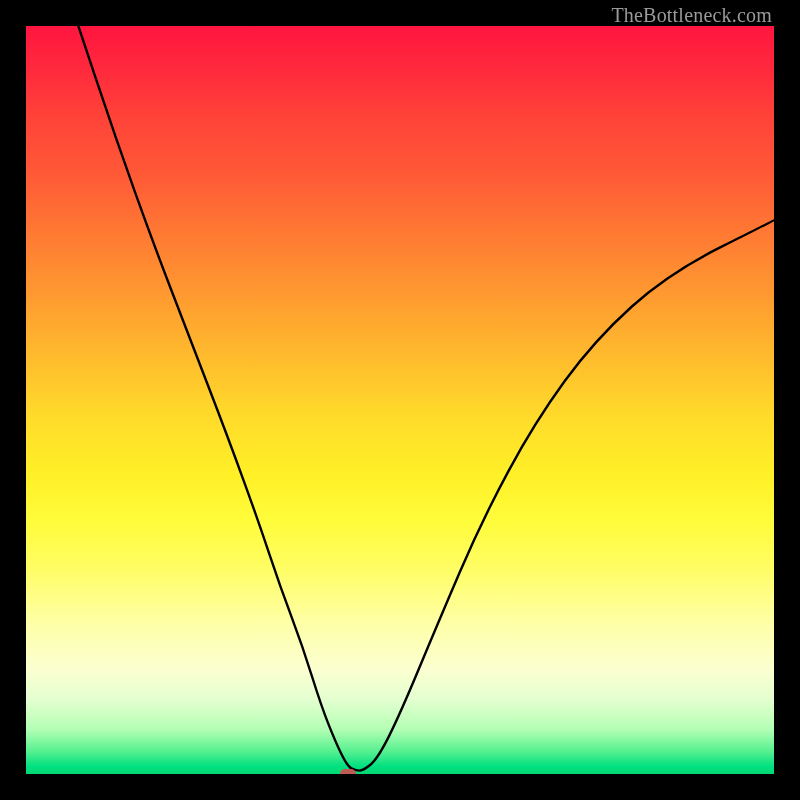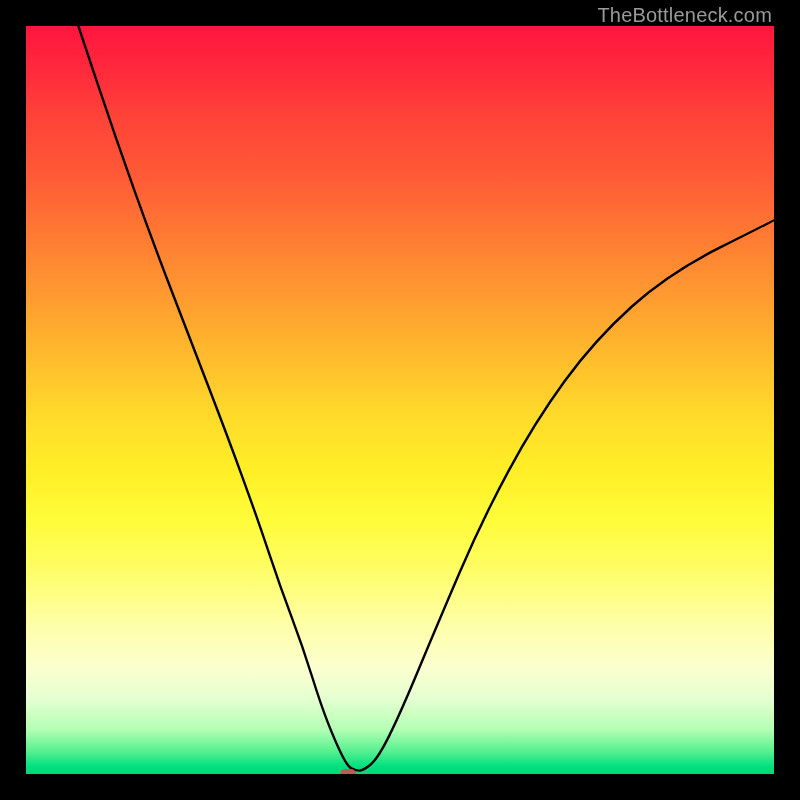--- a/index.html
+++ b/index.html
@@ -48,20 +48,21 @@
     overflow: hidden;
   }
   .watermark {
     position: absolute;
     top: 4px;
     right: 28px;
     color: #9a9a9a;
     font-size: 20px;
     font-weight: 500;
     letter-spacing: 0.2px;
+    font-family: Liberation Serif, serif;
   }
   svg.curve {
     position: absolute;
     inset: 0;
     width: 100%;
     height: 100%;
   }
   .curve path {
     fill: none;
     stroke: #000;

